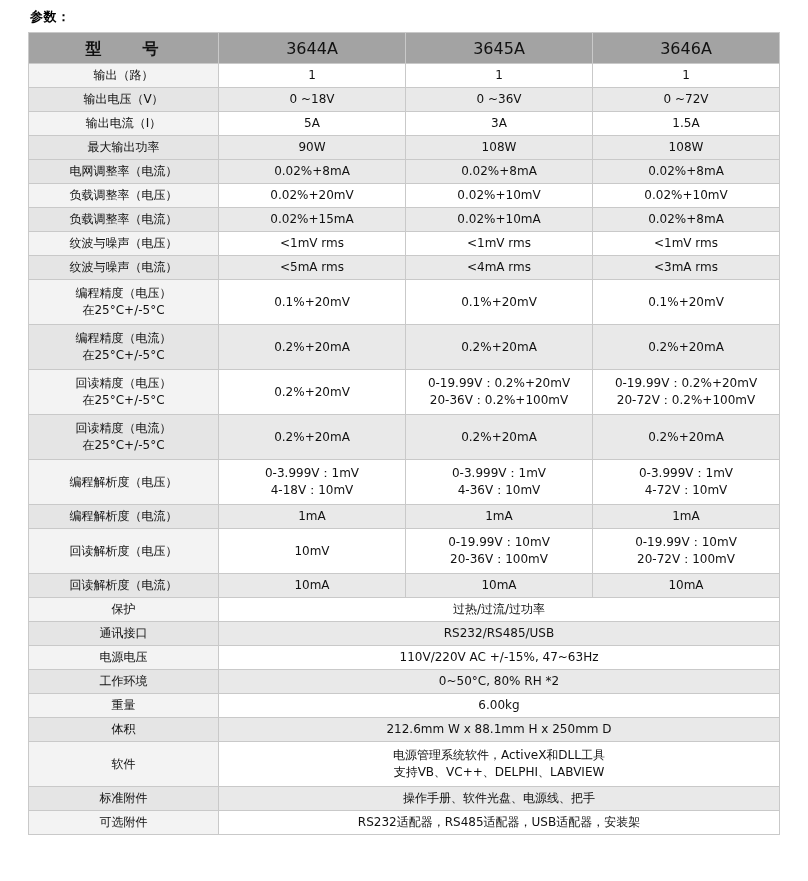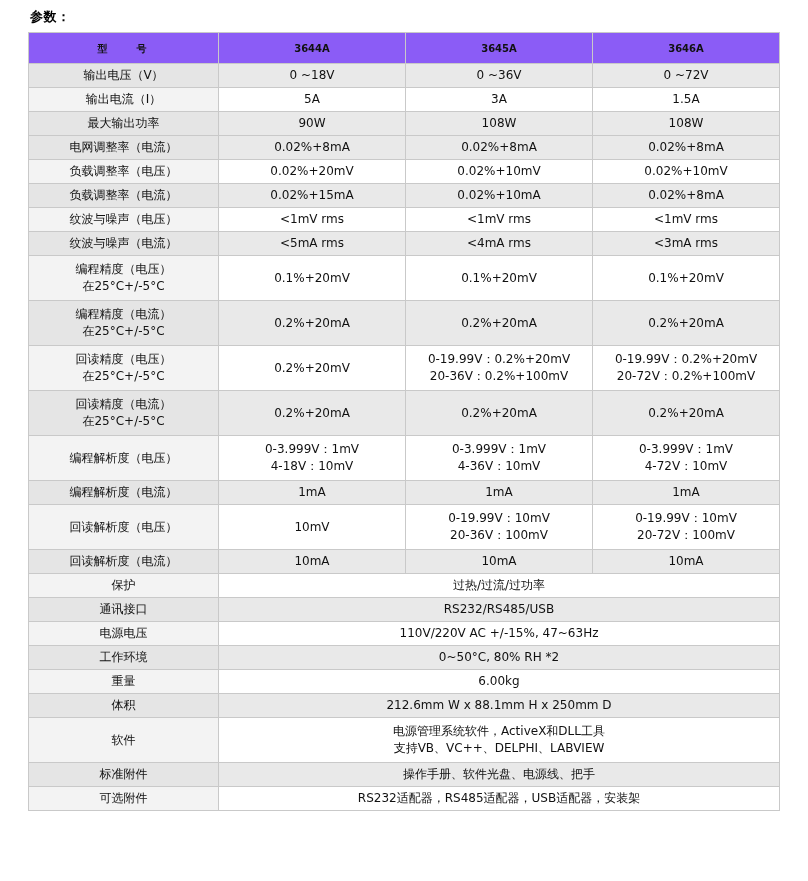--- a/index.html
+++ b/index.html
@@ -38,29 +38,29 @@
     vertical-align: middle;
     padding: 3px 2px;
     line-height: 17px;
     color: #111;
   }
   col.c-label { width: 190px; }
   col.c-val { width: 187px; }
 
   
   tr.header td {
-    background: #8b5cf6;
+    background: #a3a3a3;
     font-weight: bold;
     height: 24px;
     letter-spacing: 3px;
-    font-size: 10px;
+    font-size: 16px;
   }
   tr.header td.val {
     letter-spacing: 0;
-    font-weight: bold;
+    font-weight: normal;
   }
   
   td.label {
     background: #f3f3f3;
   }
   td.label.alt {
     background: #e5e5e5;
   }
   td.val {
     background: #ffffff;
@@ -93,20 +93,26 @@
       <col class="c-val">
     </colgroup>
     <tbody id="table-body">
         <tr class="header">
           <td>型　　号</td>
           <td class="val">3644A</td>
           <td class="val">3645A</td>
           <td class="val">3646A</td>
         </tr>
         <tr>
+          <td class="label">输出（路）</td>
+          <td class="val">1</td>
+          <td class="val">1</td>
+          <td class="val">1</td>
+        </tr>
+        <tr>
           <td class="label alt">输出电压（V）</td>
           <td class="val alt">0 ~18V</td>
           <td class="val alt">0 ~36V</td>
           <td class="val alt">0 ~72V</td>
         </tr>
         <tr>
           <td class="label">输出电流（I）</td>
           <td class="val">5A</td>
           <td class="val">3A</td>
           <td class="val">1.5A</td>

